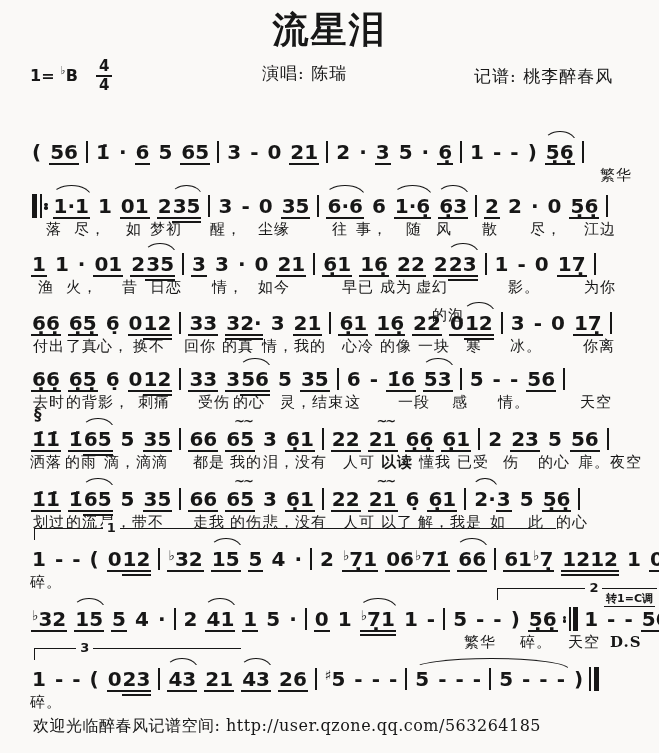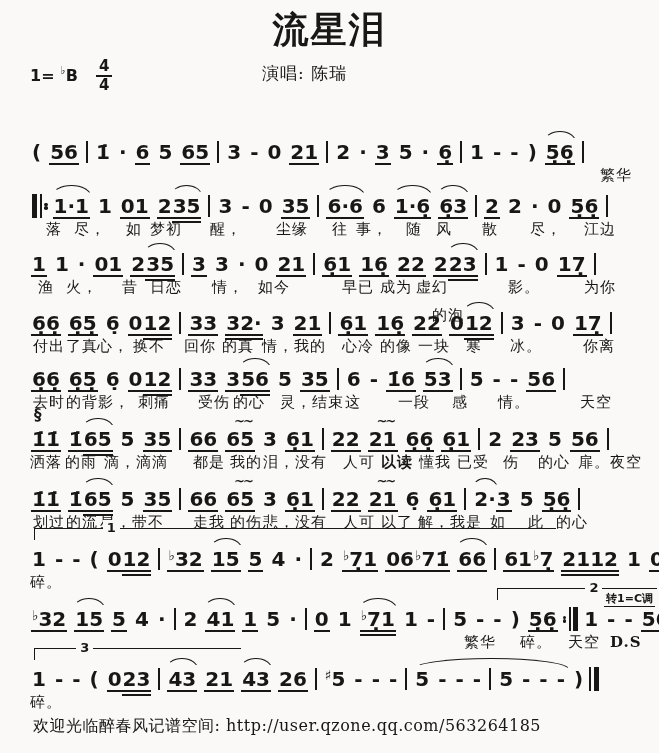--- a/index.html
+++ b/index.html
@@ -69,20 +69,21 @@
     <span>B</span>
   <span class="frac">
       <i>4</i>
       <i>4</i>
     </span>
 </div>
 
 <div class="singer">演唱: 陈瑞</div>
 
 <div class="credits">
+  <div>记谱: 桃李醉春风</div>
 </div>
 
 <div id="score">
     <div class="noterow" style="top: 138px;">
       <span class="tok">(</span>
       <span class="tok u1">56</span>
       <span class="bar"></span>
       <span class="tok">1̇</span>
       <span class="tok">·</span>
       <span class="tok u1">6</span>
@@ -139,21 +140,21 @@
       <span class="tok">·</span>
       <span class="tok">0</span>
       <span class="tok u1">5̣6̣</span>
       <span class="bar"></span>
     </div>
     <div class="lyr" style="left: 46px; top: 220px;">落</div>
     <div class="lyr" style="left: 74px; top: 220px;">尽，</div>
     <div class="lyr" style="left: 126px; top: 220px;">如</div>
     <div class="lyr" style="left: 150px; top: 220px;">梦初</div>
     <div class="lyr" style="left: 210px; top: 220px;">醒，</div>
-    <div class="lyr" style="left: 276px; top: 220px;">尘缘</div>
+    <div class="lyr" style="left: 258px; top: 220px;">尘缘</div>
     <div class="lyr" style="left: 332px; top: 220px;">往</div>
     <div class="lyr" style="left: 356px; top: 220px;">事，</div>
     <div class="lyr" style="left: 406px; top: 220px;">随</div>
     <div class="lyr" style="left: 436px; top: 220px;">风</div>
     <div class="lyr" style="left: 482px; top: 220px;">散</div>
     <div class="lyr" style="left: 530px; top: 220px;">尽，</div>
     <div class="lyr" style="left: 584px; top: 220px;">江边</div>
     <div class="noterow" style="top: 250px;">
       <span class="tok u1">1</span>
       <span class="tok">1</span>
@@ -352,21 +353,21 @@
       <span class="tok">·</span>
       <span class="bar"></span>
       <span class="tok">2</span>
       <span class="tok u1"><span class="acc">♭</span>7̣1</span>
       <span class="tok u1">06</span>
       <span class="tok u1 j"><span class="acc">♭</span>71̇</span>
       <span class="tok u1">66<i class="arcm"></i></span>
       <span class="bar"></span>
       <span class="tok u1">61</span>
       <span class="tok u1 j"><span class="acc">♭</span>7̣</span>
-      <span class="tok u1 u2">2112</span>
+      <span class="tok u1 u2">1212</span>
       <span class="tok">1</span>
       <span class="tok u1">0</span>
     </div>
     <div class="lyr" style="left: 30px; top: 573px;">碎。</div>
     <div class="volta" style="left: 34px; width: 521px; top: 528px;">
       <span class="vlabel" style="left: 13%;">1</span>
     </div>
     <div class="noterow" style="top: 605px;">
       <span class="tok u1"><span class="acc">♭</span>32</span>
       <span class="tok u1">15<i class="arcm"></i></span>

